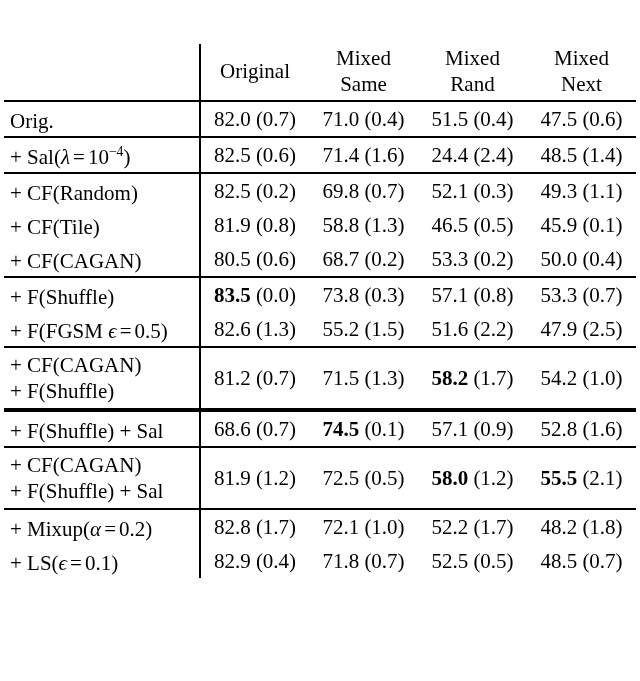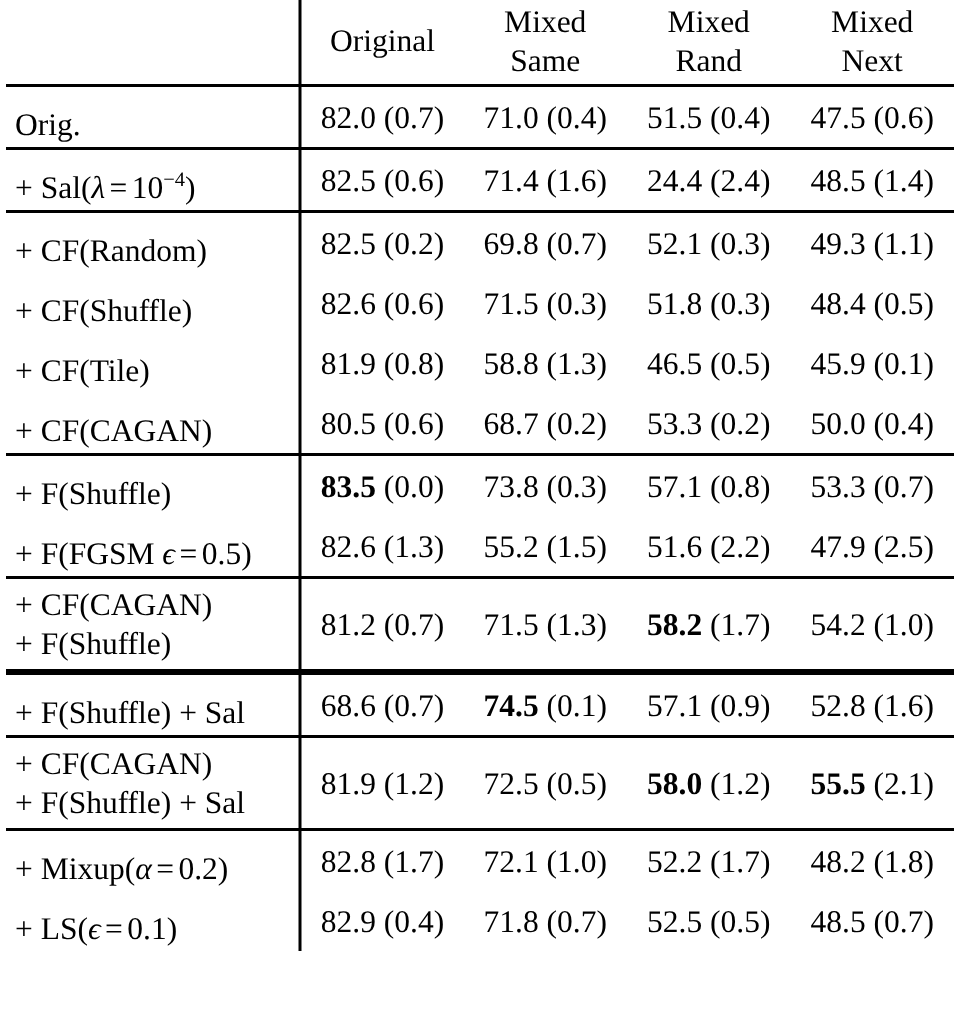--- a/index.html
+++ b/index.html
@@ -19,20 +19,21 @@
     width: 640px;
     box-sizing: border-box;
     padding: 0 4px;
   }
 
   table.results {
     border-collapse: collapse;
     width: 632px;
     table-layout: fixed;
     font-size: 21px;
+    margin-top: 44px;
   }
 
   col.label-col  { width: 196px; }
   col.data-col   { width: 109px; }
 
   
   tr.rule-row > td {
     padding: 0;
     height: 0;
     line-height: 0;
@@ -55,21 +56,21 @@
     font-size: 21px;
     line-height: 26px;
     padding: 1px 6px 3px 6px;
   }
   .hdr-cell .l1, .hdr-cell .l2 { display: block; }
   .hdr-label-blank { }
 
   
   .lbl {
     text-align: left;
-    padding: 12px 6px 2px 6px;
+    padding: 6px 6px 2px 6px;
     font-size: 21px;
     line-height: 26px;
     white-space: nowrap;
   }
   .lbl .l1, .lbl .l2 { display: block; }
 
   .val {
     text-align: center;
     padding: 2px 4px 2px 4px;
     font-size: 21px;
@@ -161,29 +162,20 @@
           <td class="lbl">
             <span class="l1">+ CF(Random)</span>
           </td>
           <td class="val vrule-left"><span class="mean">82.5</span> <span class="sd">(0.2)</span></td>
           <td class="val"><span class="mean">69.8</span> <span class="sd">(0.7)</span></td>
           <td class="val"><span class="mean">52.1</span> <span class="sd">(0.3)</span></td>
           <td class="val"><span class="mean">49.3</span> <span class="sd">(1.1)</span></td>
         </tr>
         <tr>
           <td class="lbl">
-            <span class="l1">+ CF(Shuffle)</span>
-          </td>
-          <td class="val vrule-left"><span class="mean">82.6</span> <span class="sd">(0.6)</span></td>
-          <td class="val"><span class="mean">71.5</span> <span class="sd">(0.3)</span></td>
-          <td class="val"><span class="mean">51.8</span> <span class="sd">(0.3)</span></td>
-          <td class="val"><span class="mean">48.4</span> <span class="sd">(0.5)</span></td>
-        </tr>
-        <tr>
-          <td class="lbl">
             <span class="l1">+ CF(Tile)</span>
           </td>
           <td class="val vrule-left"><span class="mean">81.9</span> <span class="sd">(0.8)</span></td>
           <td class="val"><span class="mean">58.8</span> <span class="sd">(1.3)</span></td>
           <td class="val"><span class="mean">46.5</span> <span class="sd">(0.5)</span></td>
           <td class="val"><span class="mean">45.9</span> <span class="sd">(0.1)</span></td>
         </tr>
         <tr>
           <td class="lbl">
             <span class="l1">+ CF(CAGAN)</span>

